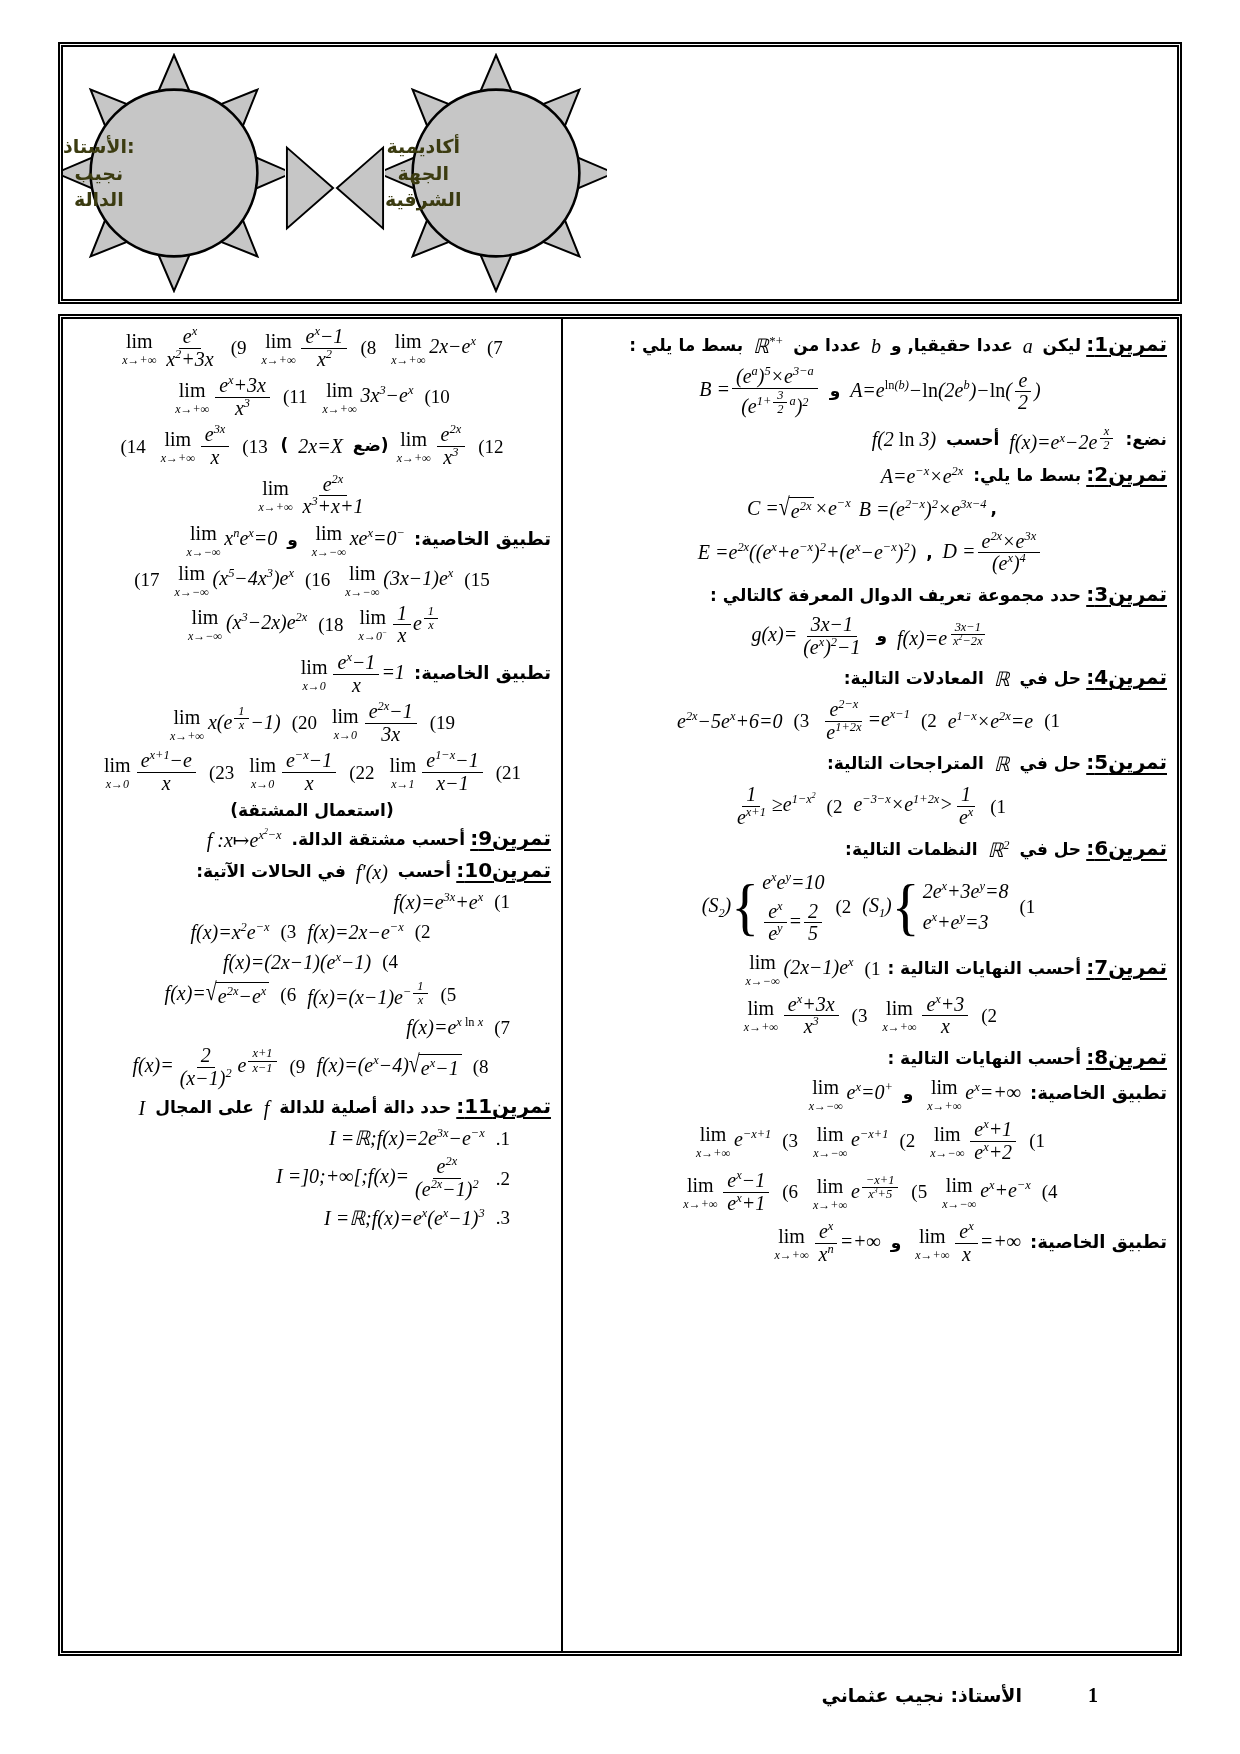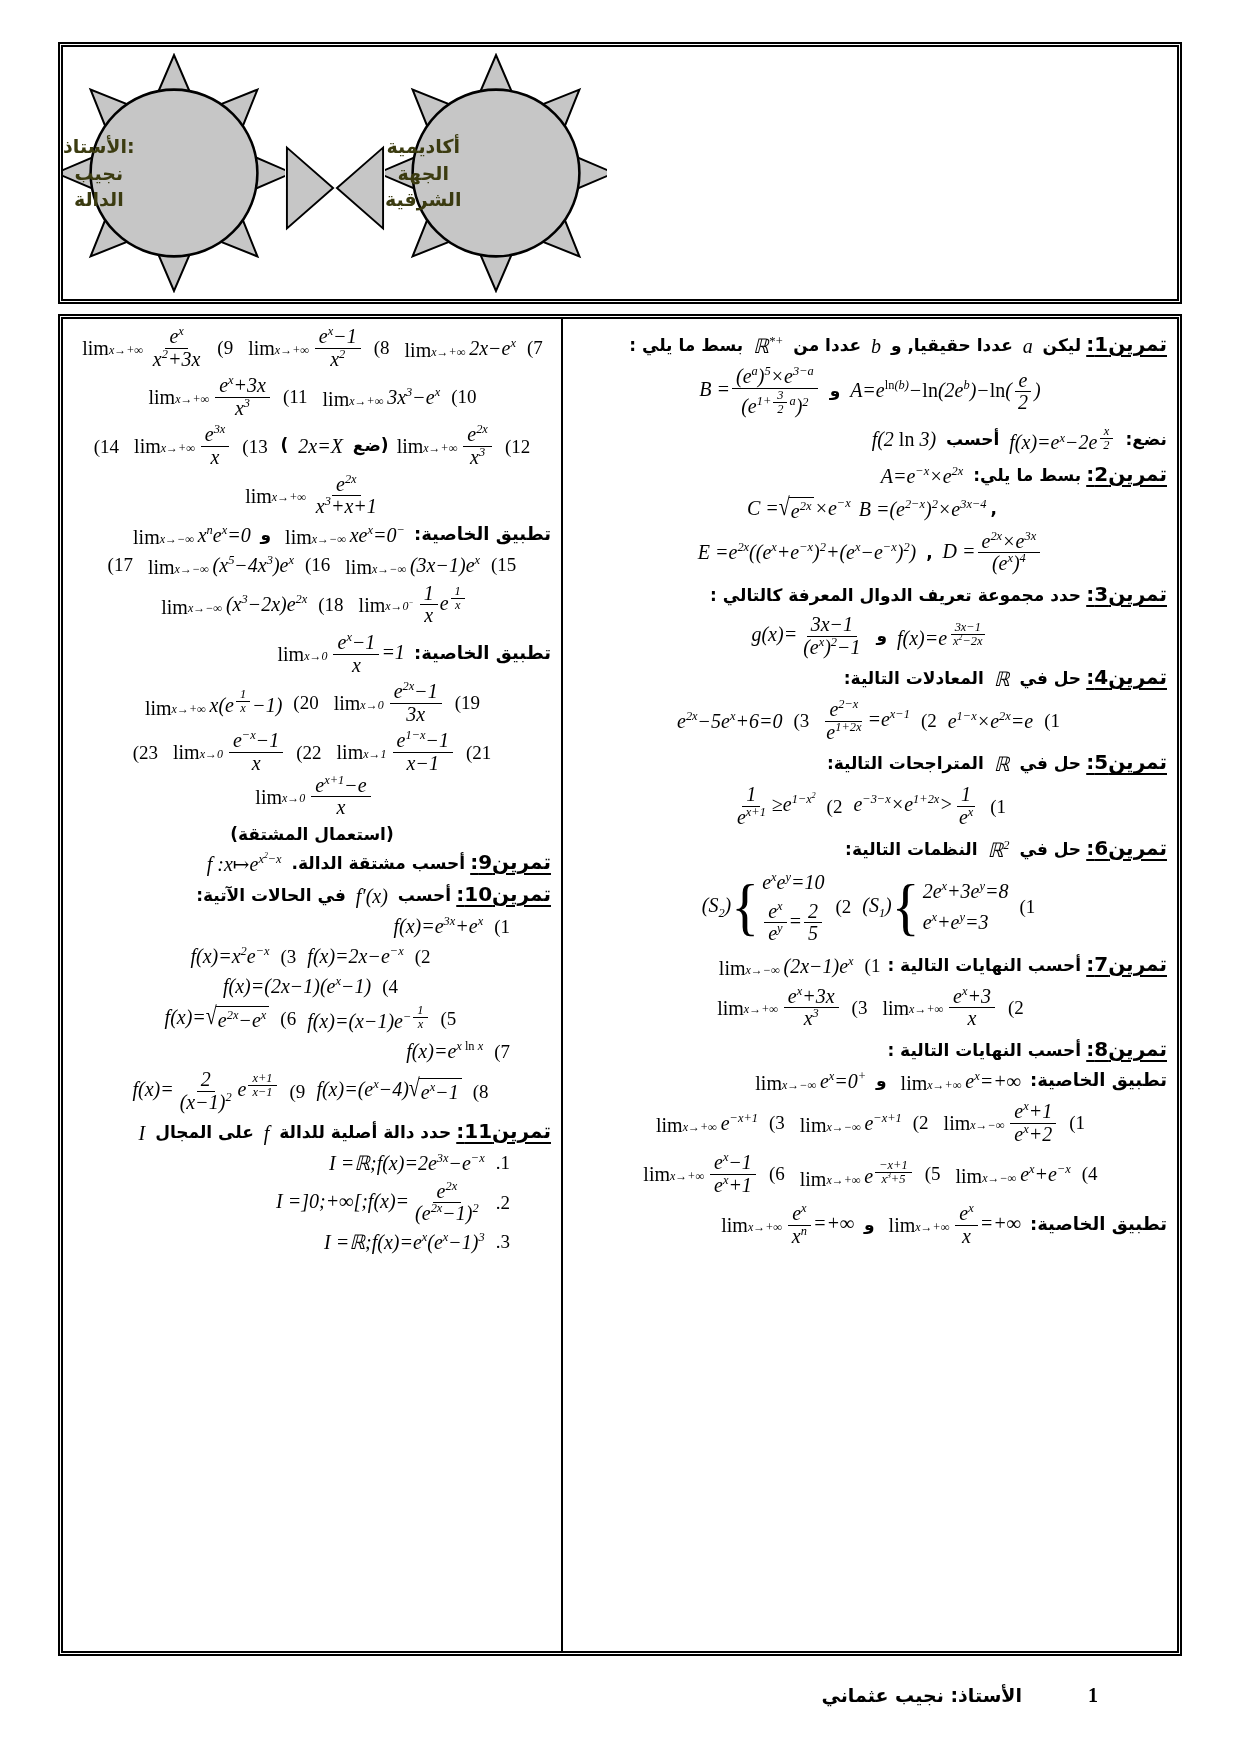--- a/index.html
+++ b/index.html
@@ -42,21 +42,21 @@
              display:inline-block;margin:0 7px;vertical-align:middle;}
   .math sup{font-size:.62em;line-height:0;}
   .math sub{font-size:.62em;line-height:0;}
   .up{font-style:normal;}
   .frac{display:inline-flex;flex-direction:column;align-items:center;vertical-align:middle;margin:0 2px;line-height:1.08;}
   .frac>.num{border-bottom:1.5px solid #000;padding:0 4px;}
   .frac>.den{padding:0 4px;}
   .sqrt{display:inline-flex;align-items:flex-start;vertical-align:middle;}
   .sqrt-sign{font-style:normal;transform:scaleY(1.25);transform-origin:bottom;margin-right:-1px;}
   .sqrt-body{border-top:1.5px solid #000;padding:1px 3px 0 2px;}
-  .lim{display:inline-flex;flex-direction:row;align-items:center;vertical-align:middle;line-height:1;margin:0 4px;}
+  .lim{display:inline-flex;flex-direction:column;align-items:center;vertical-align:middle;line-height:1;margin:0 4px;}
   .lim-word{font-style:normal;}
   .lim-sub{font-size:.6em;margin-top:3px;}
   .sys{display:inline-flex;align-items:center;vertical-align:middle;}
   .sys-brace{font-style:normal;font-size:2.9em;font-weight:200;transform:scaleY(1.1);margin-right:3px;line-height:1;}
   .sys-rows{display:inline-flex;flex-direction:column;align-items:flex-start;row-gap:6px;}
 
   
   .footer{position:relative;height:52px;margin-top:16px;}
   .footer-author{position:absolute;right:160px;top:12px;font-size:19px;font-weight:bold;direction:rtl;}
   .footer-page{position:absolute;right:84px;top:12px;font-family:"Liberation Serif","DejaVu Serif",serif;font-size:20px;font-weight:bold;}

